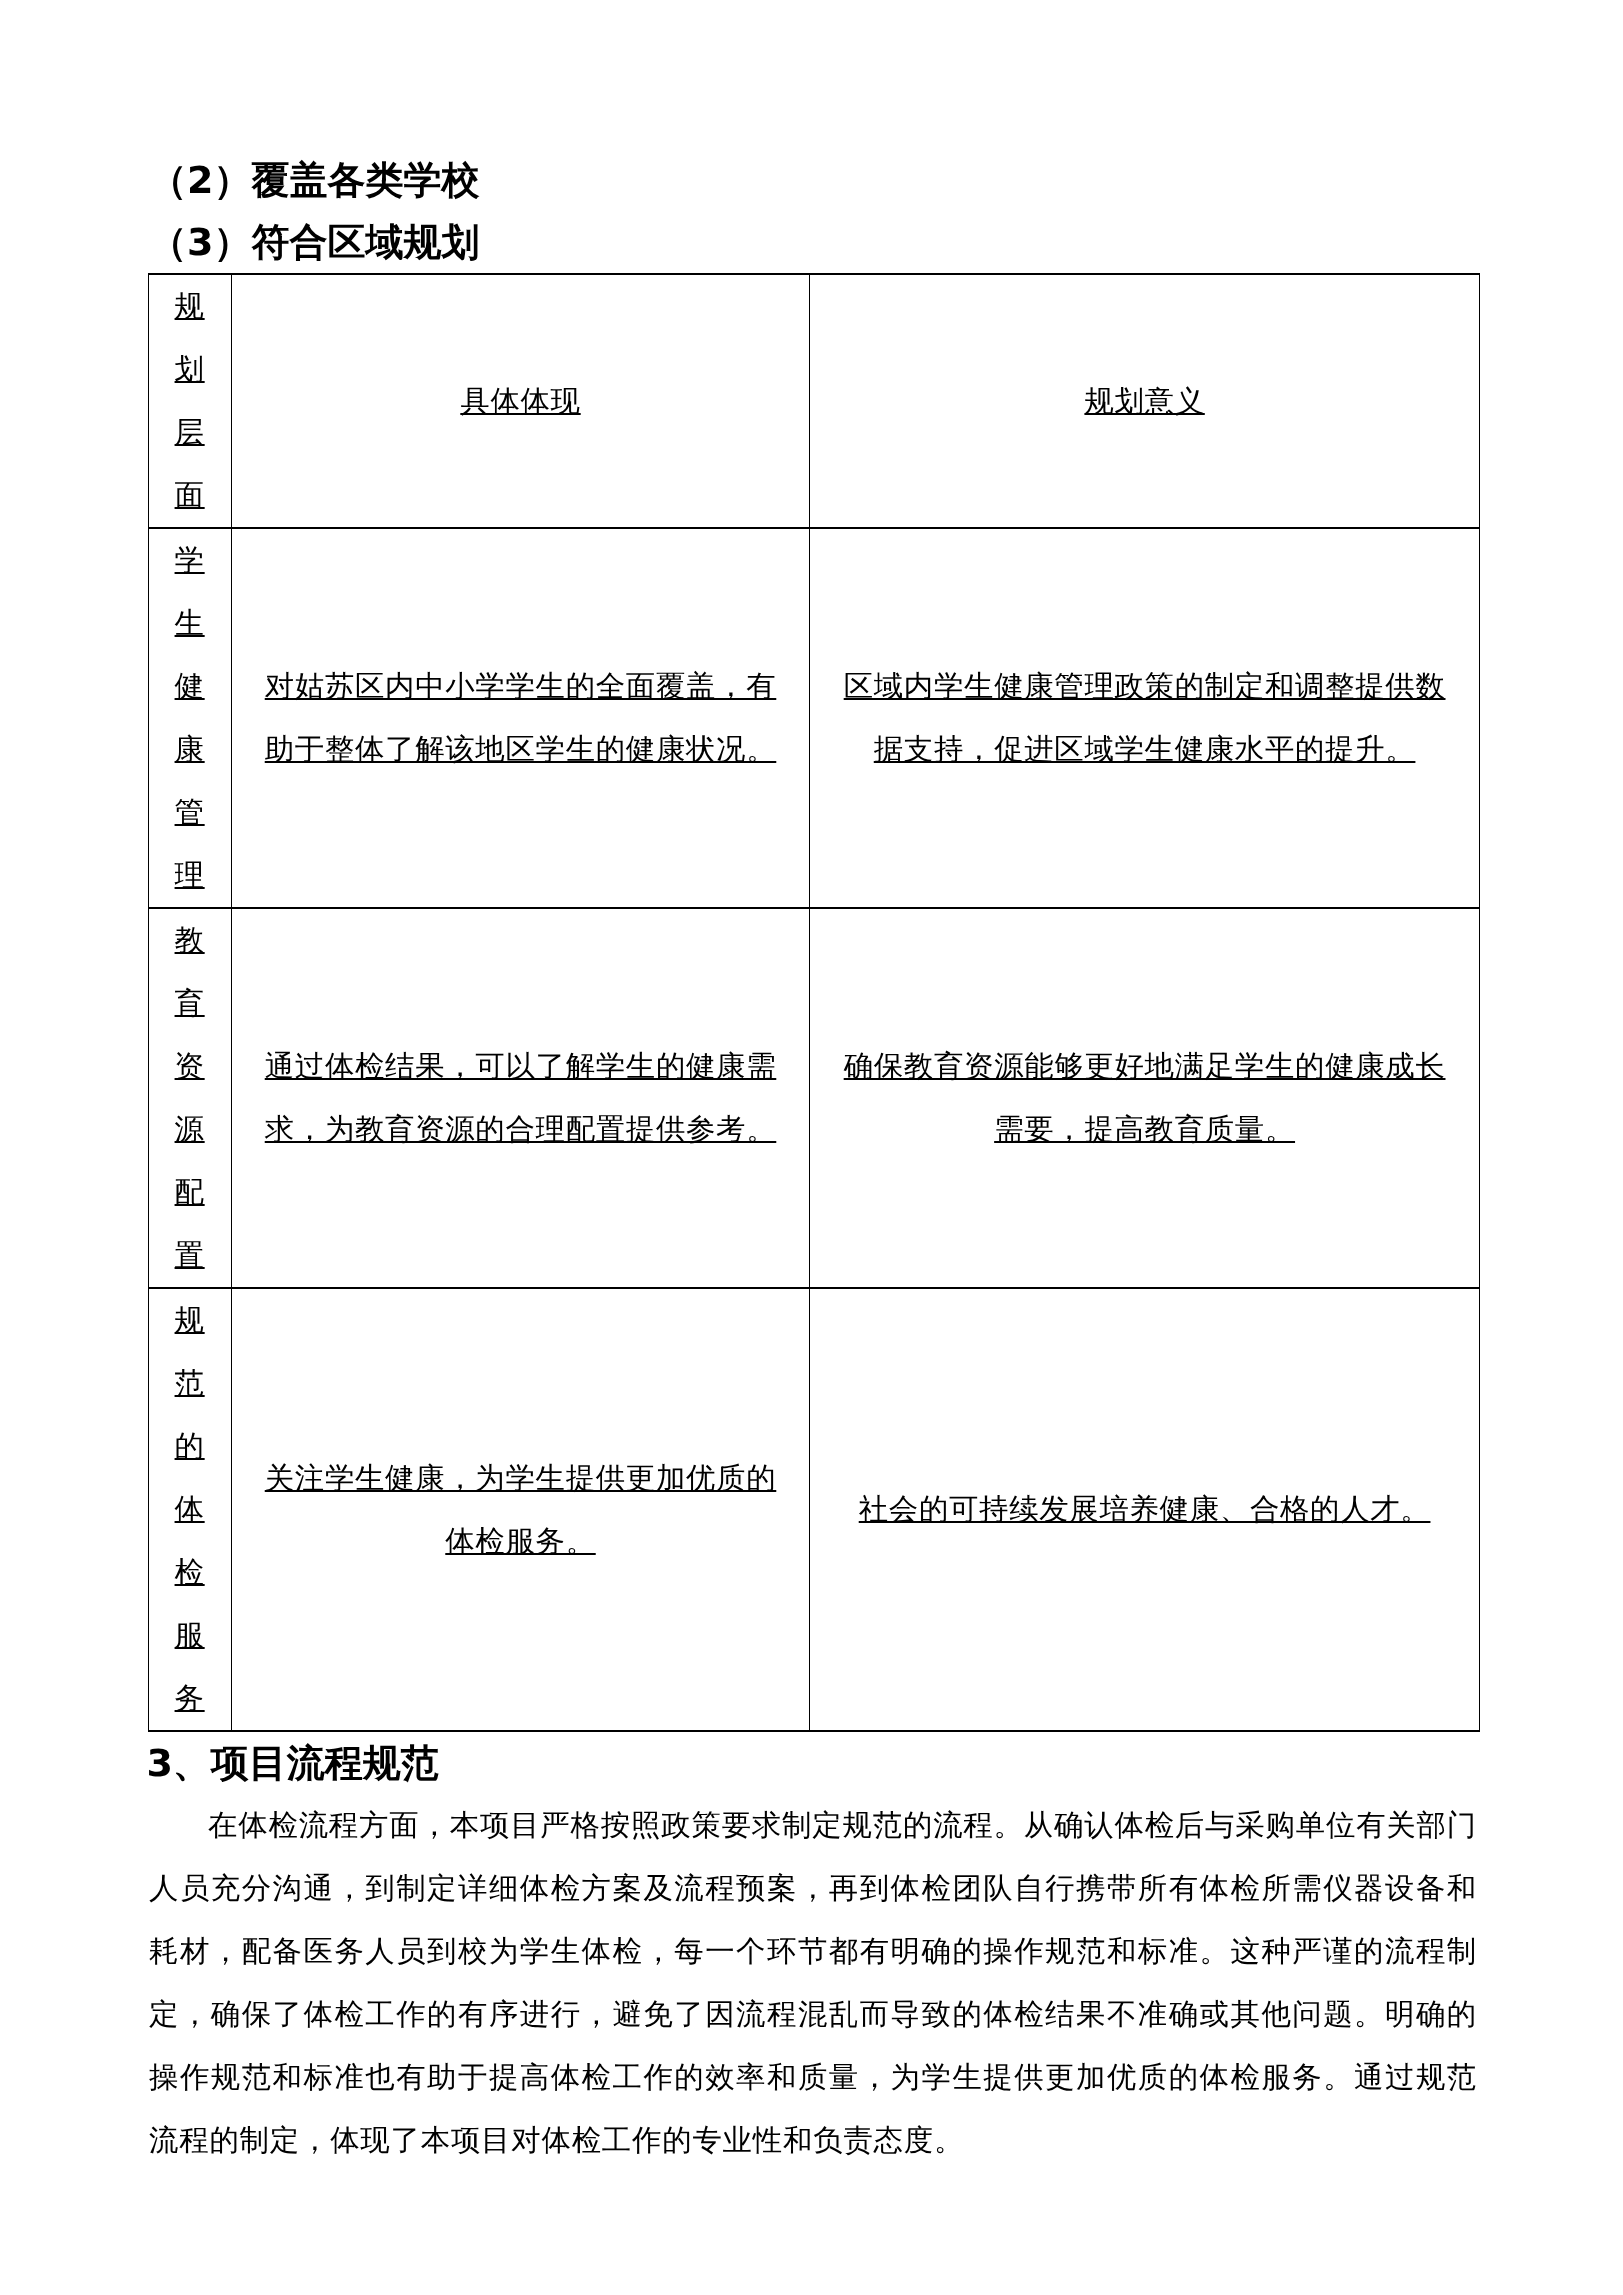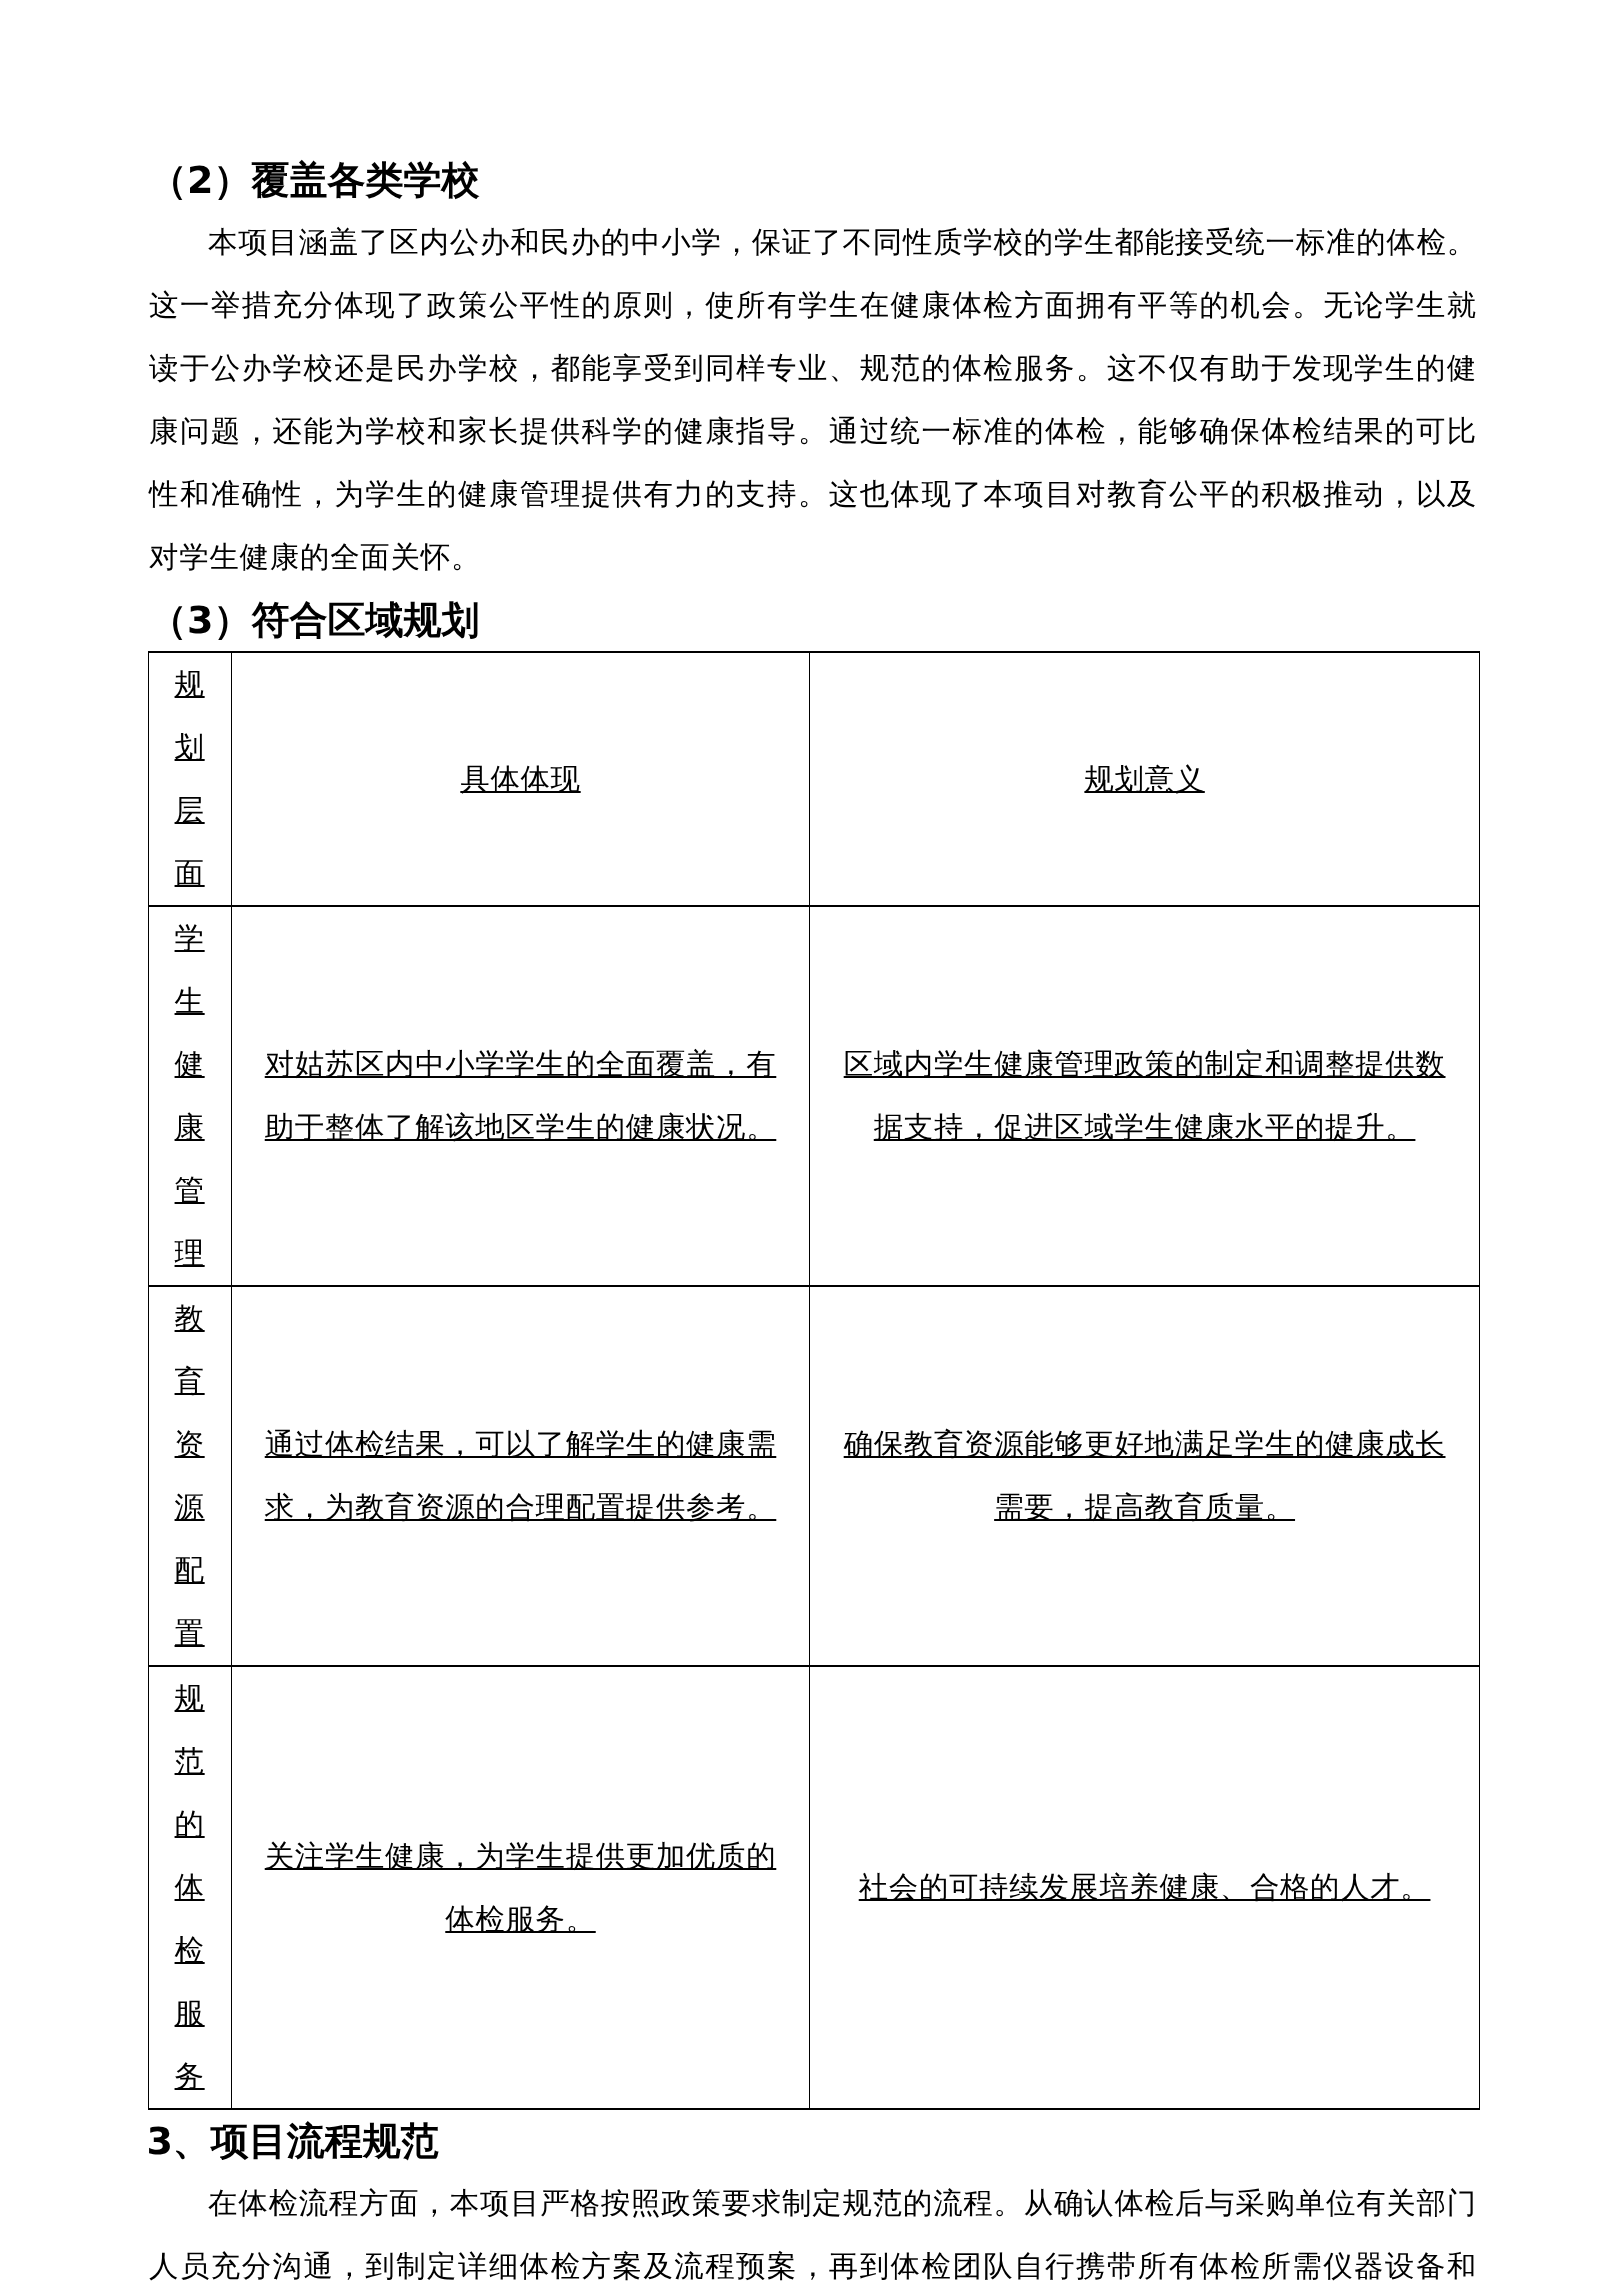--- a/index.html
+++ b/index.html
@@ -23,21 +23,20 @@
   tr.r3 td { height: 124px; }
   tr { border-top: 2.6px solid #000; text-decoration: underline; }
   table { border-top: 2.6px solid #000; border-bottom: 2.6px solid #000; }
 </style>
 </head>
 <body>
 
 <div class="page">
 
   <div class="h">（2）覆盖各类学校</div>
-  <p class="p">本项目涵盖了区内公办和民办的中小学，保证了不同性质学校的学生都能接受统一标准的体检。这一举措充分体现了政策公平性的原则，使所有学生在健康体检方面拥有平等的机会。无论学生就读于公办学校还是民办学校，都能享受到同样专业、规范的体检服务。这不仅有助于发现学生的健康问题，还能为学校和家长提供科学的健康指导。通过统一标准的体检，能够确保体检结果的可比性和准确性，为学生的健康管理提供有力的支持。这也体现了本项目对教育公平的积极推动，以及对学生健康的全面关怀。</p>
 
   <div class="h">（3）符合区域规划</div>
 
   <table>
     <tbody>
         <tr class="head">
       <td class="c0">规划层面</td>
       <td class="c1">具体体现</td>
       <td class="c2">规划意义</td>
     </tr>

